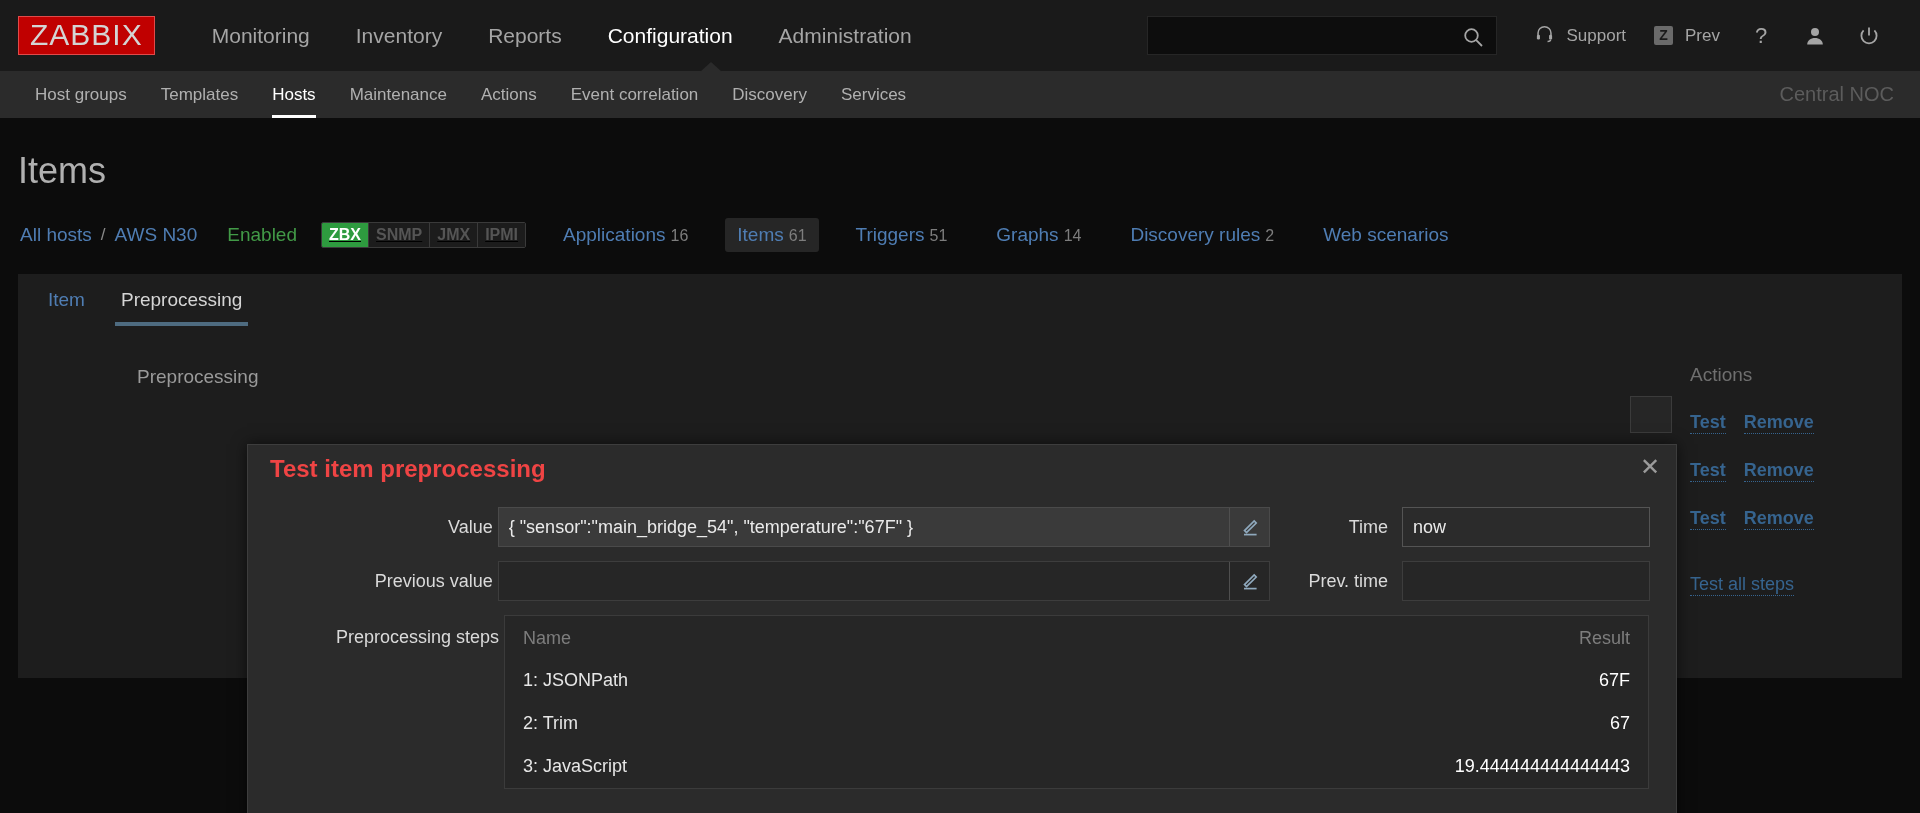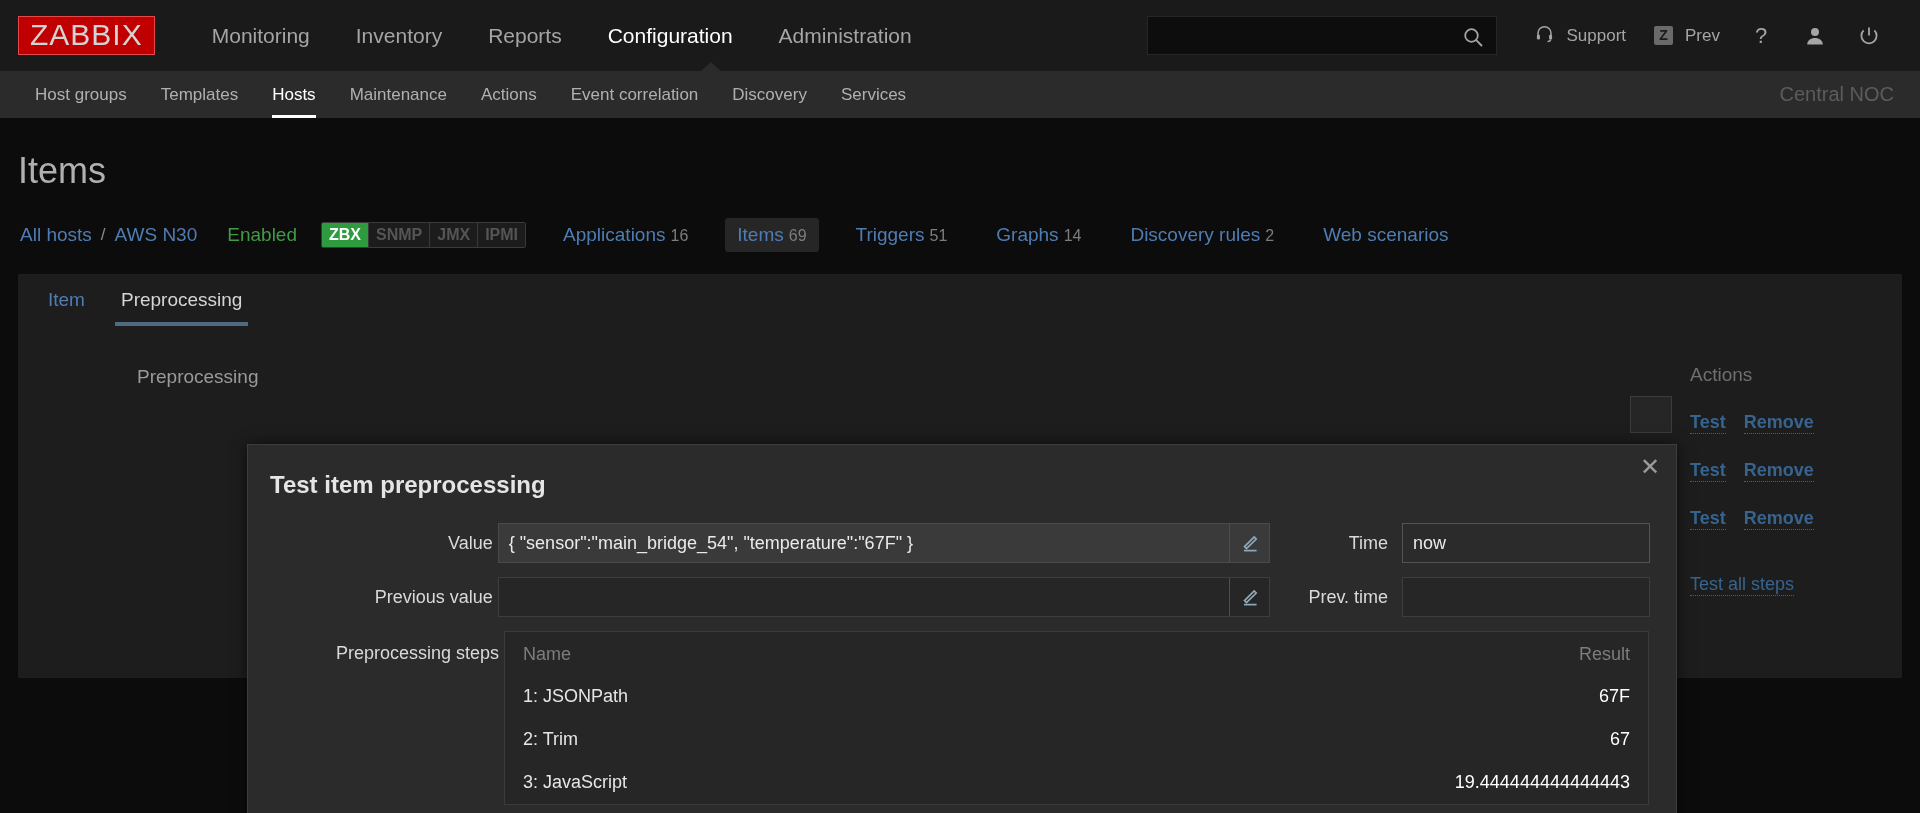--- a/index.html
+++ b/index.html
@@ -139,21 +139,21 @@
     display: flex; align-items: center;
     padding: 26px 0 0 20px;
     font-size: 19px;
   }
   .crumbs a { color: #4f7db3; text-decoration: none; }
   .crumbs .sep { color: #8a8a8a; margin: 0 9px; font-size: 17px; }
   .crumbs .enabled { color: #429a47; margin-left: 30px; }
   .availability {
     display: flex; margin-left: 24px;
     border: 1px solid #3a3a3a;
-    border-radius: 2px; overflow: hidden;
+    border-radius: 2px; overflow: hidden; text-decoration: underline;
   }
   .availability span {
     font-size: 16px; font-weight: bold;
     padding: 3px 7px; color: #555; background: #1c1c1c;
     border-right: 1px solid #3a3a3a;
   }
   .availability span:last-child { border-right: 0; }
   .availability span.on { background: #2e9b3f; color: #ffffff; }
   .crumb-tab {
     margin-left: 25px;
@@ -238,24 +238,24 @@
     border: 1px solid #3d3d3d;
     box-shadow: 0 0 14px rgba(0,0,0,.6);
   }
   .dlg-close {
     position: absolute; right: 16px; top: 10px;
     color: #9a9a9a; font-size: 24px; line-height: 1;
     background: none; border: 0; cursor: pointer;
     font-family: "Liberation Sans", sans-serif;
   }
   .dlg-title {
-    color: #e5e5e5;
+    color: #ef4444;
     font-size: 24px;
     font-weight: bold;
-    padding: 26px 0 0 22px;
+    padding: 10px 0 0 22px;
   }
   .dlg-body { padding: 24px 26px 0 26px; }
 
   .frow { display: flex; align-items: flex-start; margin-bottom: 14px; }
   .flabel {
     width: 230px;
     text-align: right;
     color: #dadada;
     font-size: 18px;
     padding-top: 10px;
@@ -403,21 +403,21 @@
       <span class="on">ZBX</span>
       <span>SNMP</span>
       <span>JMX</span>
       <span>IPMI</span>
     </div>
 
     <a href="#" class="crumb-tab">
       <span>Applications</span><span class="cnt">16</span>
     </a>
     <a href="#" class="crumb-tab sel">
-      <span>Items</span><span class="cnt">69</span>
+      <span>Items</span><span class="cnt">61</span>
     </a>
     <a href="#" class="crumb-tab">
       <span>Triggers</span><span class="cnt">51</span>
     </a>
     <a href="#" class="crumb-tab">
       <span>Graphs</span><span class="cnt">14</span>
     </a>
     <a href="#" class="crumb-tab">
       <span>Discovery rules</span><span class="cnt">2</span>
     </a>

